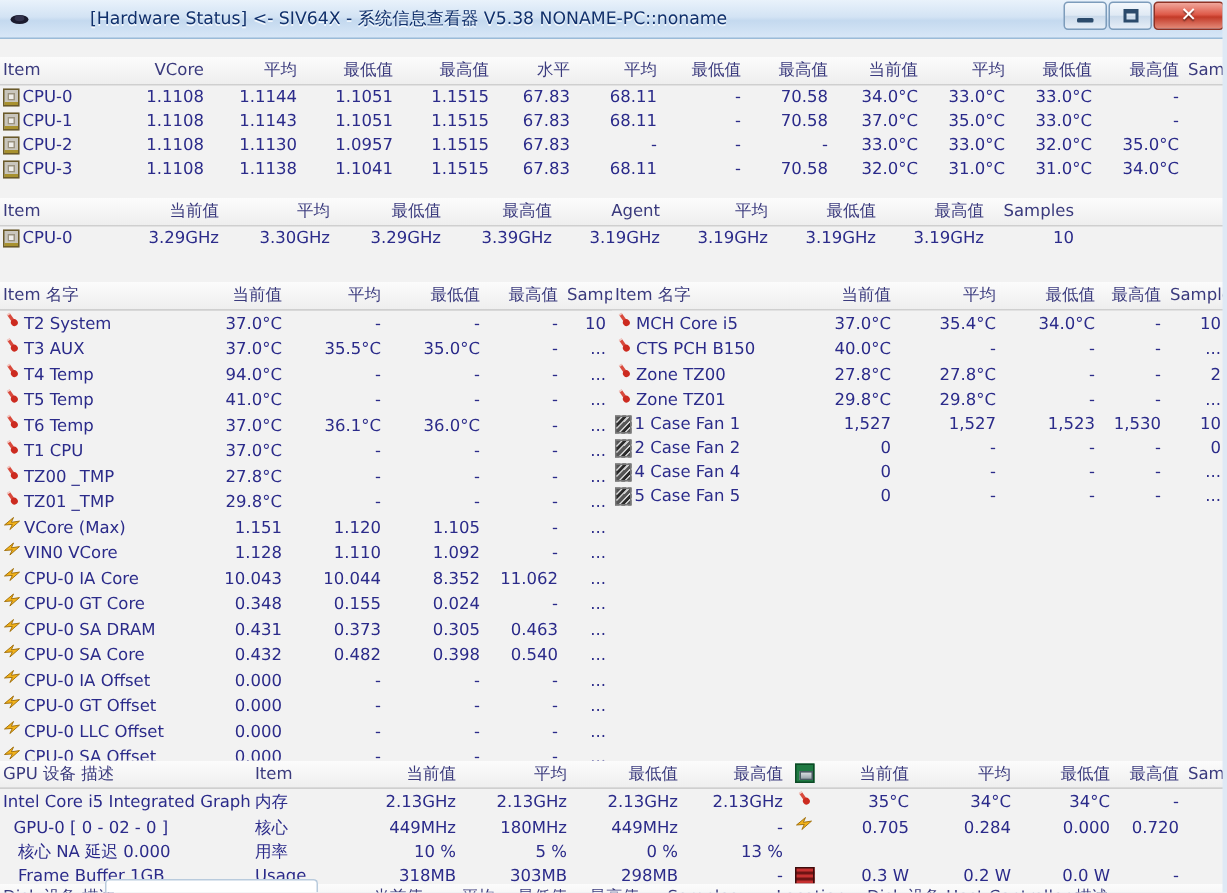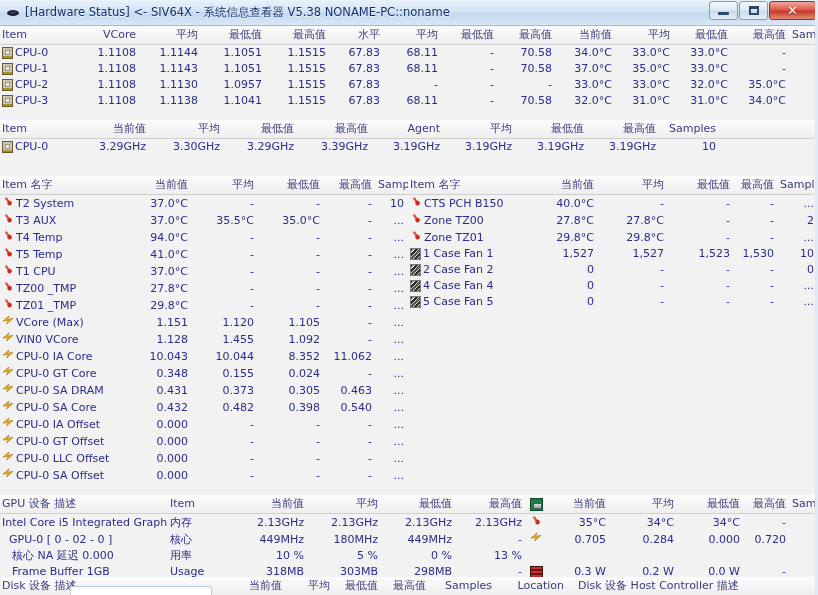--- a/index.html
+++ b/index.html
@@ -16,20 +16,21 @@
     box-sizing:border-box;
   }
   
   .titlebar{
     height:26px;position:relative;
     background:linear-gradient(180deg,#e9f2fb 0%,#d3e3f4 45%,#c4d9ef 55%,#d8e7f7 100%);
     border-bottom:1px solid #9bbbd8;
     display:flex;align-items:center;
     padding-left:6px;
     box-sizing:border-box;
+    gap:35px;
   }
   .title-icon{
     width:14px;height:14px;margin-right:5px;position:relative;flex:0 0 auto;
   }
   .title-icon svg{display:block;}
   .title-text{
     font-size:11.5px;color:#11306b;white-space:nowrap;
     font-family:"DejaVu Sans","Liberation Sans",sans-serif;
     text-shadow:0 1px 0 rgba(255,255,255,.75);
   }
@@ -56,20 +57,21 @@
   
   .client{
     position:absolute;left:0;right:0;top:26px;bottom:0;
     background:#f2f2f2;
     overflow:hidden;
   }
   .pane{
     position:absolute;left:0;right:0;
     background:#f2f2f2;
     overflow:hidden;
+    margin-top:12px;
   }
   table.grid{
     border-collapse:collapse;width:100%;table-layout:fixed;
   }
   table.grid td{
     padding:0 4px 0 2px;
     height:16px;line-height:16px;
     font-size:11px;
     color:#2b2b8a;
     white-space:nowrap;overflow:hidden;
@@ -433,20 +435,39 @@
                 <tr>
                   <td class="lft">
                     <span class="cell-ico">
                       <span class="ico"><svg width="12" height="12" viewBox="0 0 12 12">
                           <g transform="rotate(-35 6 6)">
                             <rect x="5" y="1.5" width="2.2" height="6" fill="#d94a3d"></rect>
                             <circle cx="6.1" cy="8.6" r="2.3" fill="#cc2b20"></circle>
                             <rect x="5" y="1.2" width="2.2" height="1.2" fill="#f0c9c4"></rect>
                           </g>
                         </svg></span>
+                      <span>T6 Temp</span>
+                    </span>
+                  </td>
+                  <td class="num">37.0°C</td>
+                  <td class="num">36.1°C</td>
+                  <td class="num">36.0°C</td>
+                  <td class="num">-</td>
+                  <td class="num">...</td>
+                </tr>
+                <tr>
+                  <td class="lft">
+                    <span class="cell-ico">
+                      <span class="ico"><svg width="12" height="12" viewBox="0 0 12 12">
+                          <g transform="rotate(-35 6 6)">
+                            <rect x="5" y="1.5" width="2.2" height="6" fill="#d94a3d"></rect>
+                            <circle cx="6.1" cy="8.6" r="2.3" fill="#cc2b20"></circle>
+                            <rect x="5" y="1.2" width="2.2" height="1.2" fill="#f0c9c4"></rect>
+                          </g>
+                        </svg></span>
                       <span>T1 CPU</span>
                     </span>
                   </td>
                   <td class="num">37.0°C</td>
                   <td class="num">-</td>
                   <td class="num">-</td>
                   <td class="num">-</td>
                   <td class="num">...</td>
                 </tr>
                 <tr>
@@ -505,21 +526,21 @@
                 <tr>
                   <td class="lft">
                     <span class="cell-ico">
                       <span class="ico"><svg width="12" height="12" viewBox="0 0 12 12">
                           <path d="M1 7 L7 2 L5.6 5.2 L11 4.4 L4.6 10 L6.2 6.6 Z" fill="#f2b21a" stroke="#9c6a06" stroke-width="0.6"></path>
                         </svg></span>
                       <span>VIN0 VCore</span>
                     </span>
                   </td>
                   <td class="num">1.128</td>
-                  <td class="num">1.455</td>
+                  <td class="num">1.110</td>
                   <td class="num">1.092</td>
                   <td class="num">-</td>
                   <td class="num">...</td>
                 </tr>
                 <tr>
                   <td class="lft">
                     <span class="cell-ico">
                       <span class="ico"><svg width="12" height="12" viewBox="0 0 12 12">
                           <path d="M1 7 L7 2 L5.6 5.2 L11 4.4 L4.6 10 L6.2 6.6 Z" fill="#f2b21a" stroke="#9c6a06" stroke-width="0.6"></path>
                         </svg></span>
@@ -655,20 +676,39 @@
                 <tr class="hdr">
               <td class="lft">Item 名字</td>
               <td class="num">当前值</td>
               <td class="num">平均</td>
               <td class="num">最低值</td>
               <td class="num">最高值</td>
               <td class="num">Samples</td>
             </tr>
             </tbody>
               <tbody id="sensor-right-body">
+                <tr>
+                  <td class="lft">
+                    <span class="cell-ico">
+                      <span class="ico"><svg width="12" height="12" viewBox="0 0 12 12">
+                          <g transform="rotate(-35 6 6)">
+                            <rect x="5" y="1.5" width="2.2" height="6" fill="#d94a3d"></rect>
+                            <circle cx="6.1" cy="8.6" r="2.3" fill="#cc2b20"></circle>
+                            <rect x="5" y="1.2" width="2.2" height="1.2" fill="#f0c9c4"></rect>
+                          </g>
+                        </svg></span>
+                      <span>MCH Core i5</span>
+                    </span>
+                  </td>
+                  <td class="num">37.0°C</td>
+                  <td class="num">35.4°C</td>
+                  <td class="num">34.0°C</td>
+                  <td class="num">-</td>
+                  <td class="num">10</td>
+                </tr>
                 <tr>
                   <td class="lft">
                     <span class="cell-ico">
                       <span class="ico"><svg width="12" height="12" viewBox="0 0 12 12">
                           <g transform="rotate(-35 6 6)">
                             <rect x="5" y="1.5" width="2.2" height="6" fill="#d94a3d"></rect>
                             <circle cx="6.1" cy="8.6" r="2.3" fill="#cc2b20"></circle>
                             <rect x="5" y="1.2" width="2.2" height="1.2" fill="#f0c9c4"></rect>
                           </g>
                         </svg></span>

